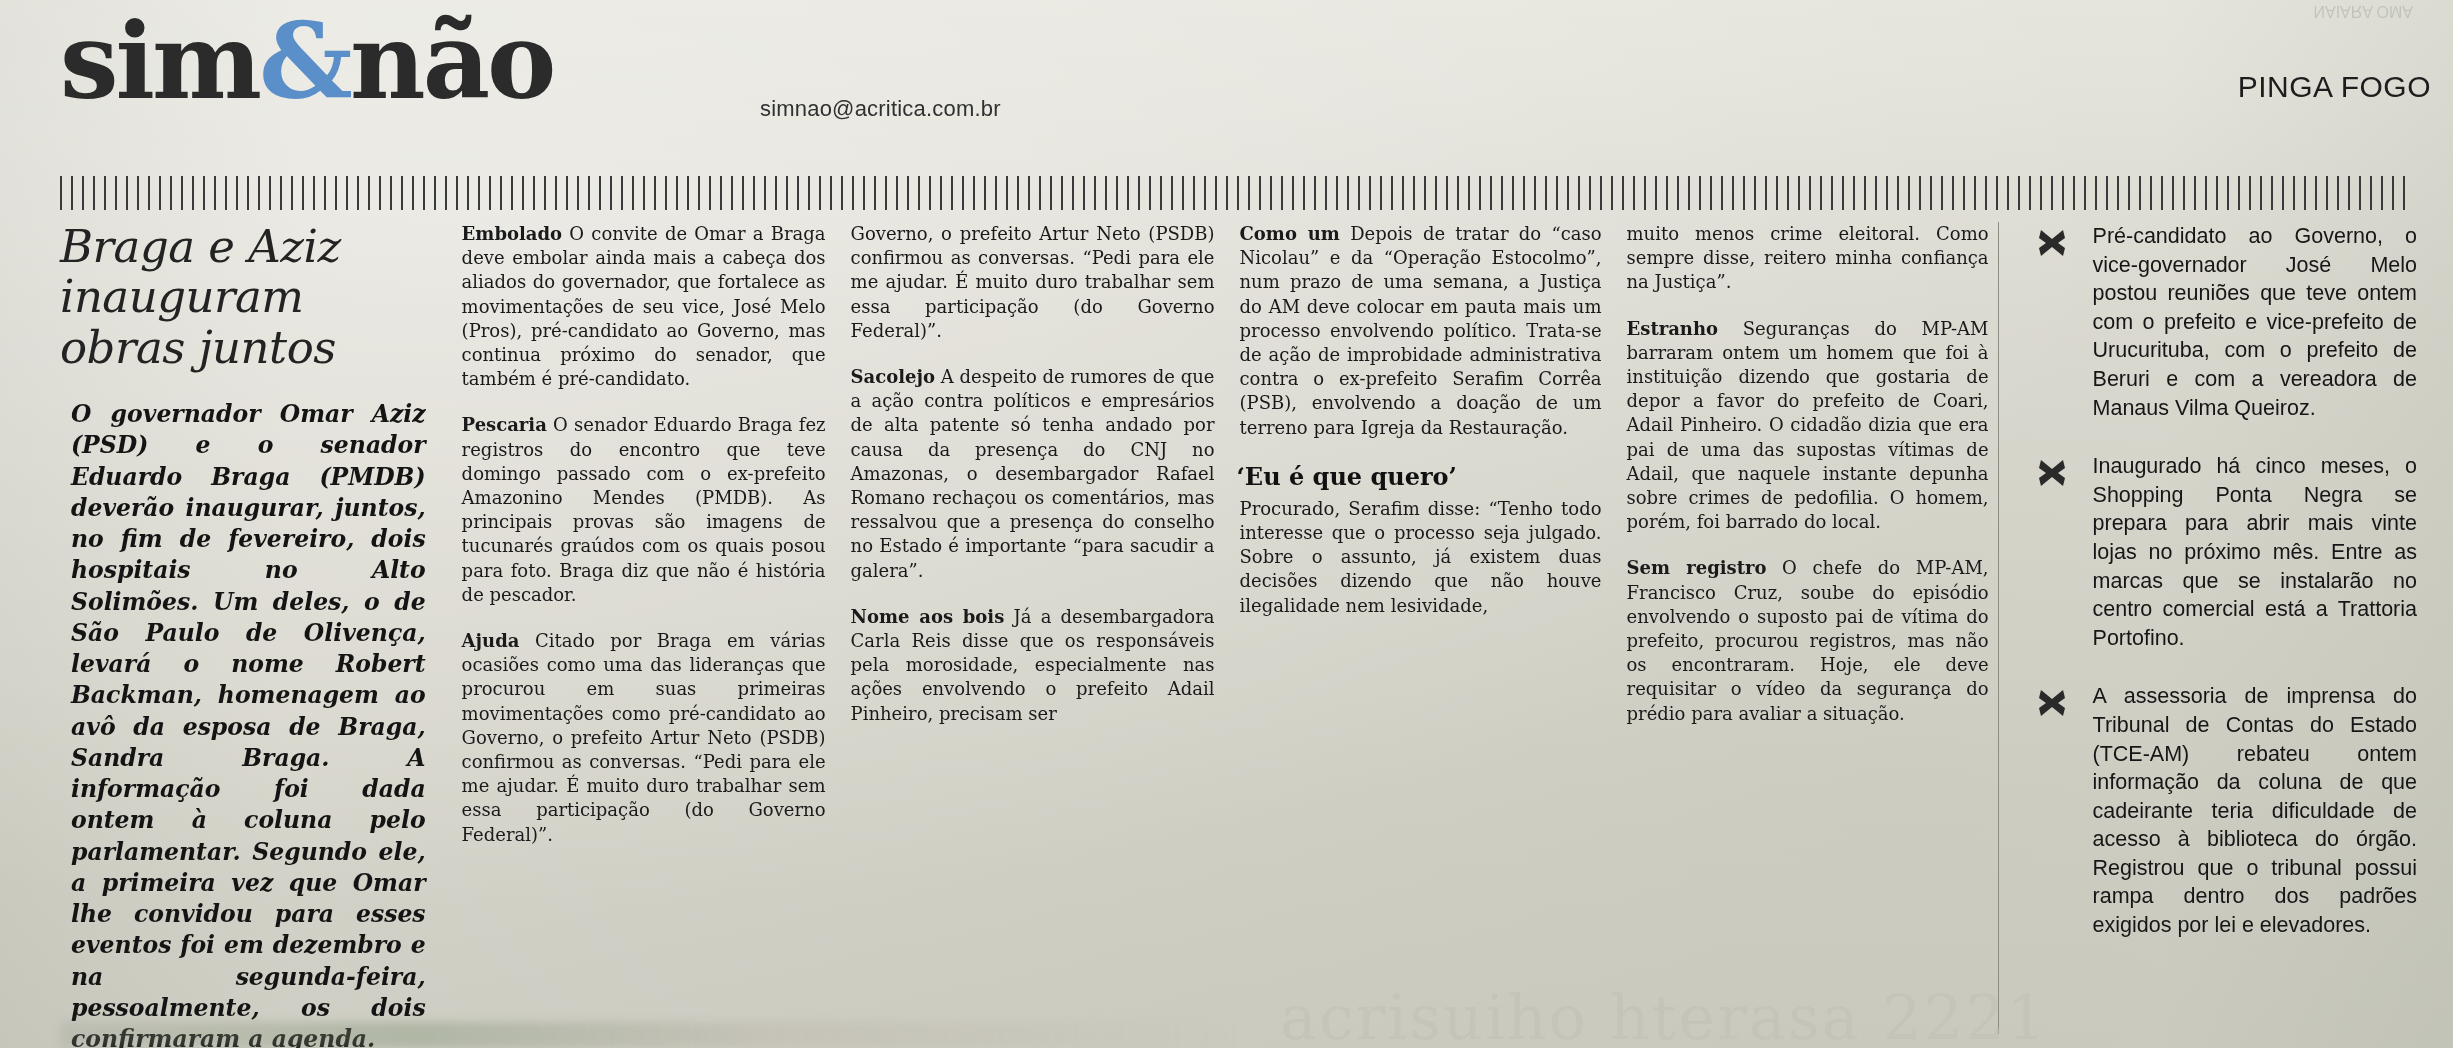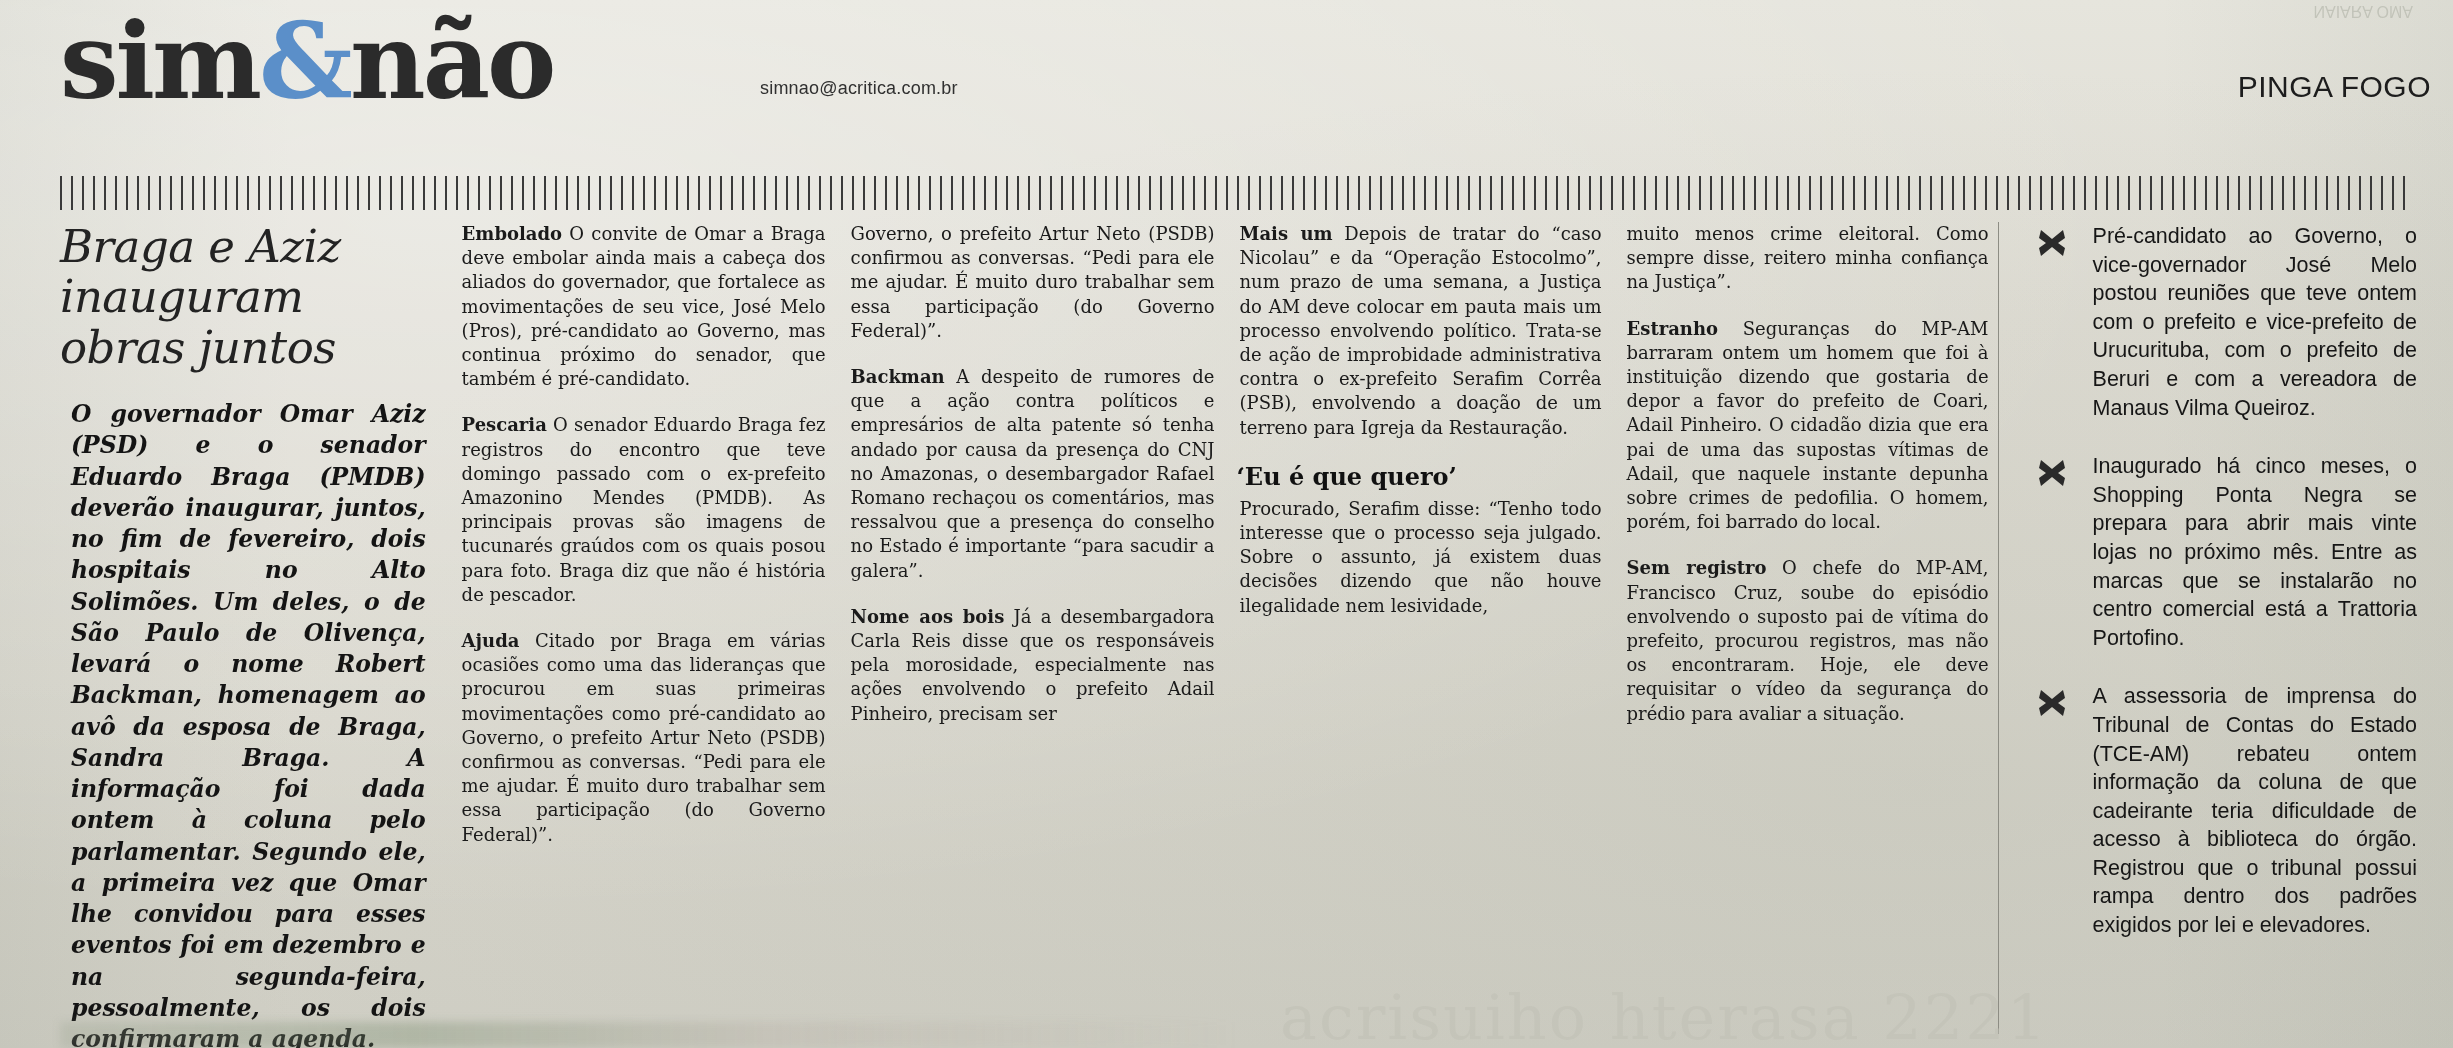--- a/index.html
+++ b/index.html
@@ -33,23 +33,23 @@
     font-family:"DejaVu Serif",serif;
     font-weight:700;
     font-size:104px;
     letter-spacing:-3px;
     color:#2b2b2b;
     line-height:1;
     white-space:nowrap;
   }
   .logo .amp{color:#5b8fc9;}
   .email{
-    position:absolute;left:760px;top:78px;
-    font-family:"Liberation Sans",sans-serif;
-    font-size:18px;color:#303030;letter-spacing:0.2px;
+    position:absolute;left:760px;top:96px;
+    font-family:"Liberation Sans",sans-serif;
+    font-size:22px;color:#303030;letter-spacing:0.2px;
   }
   .pinga{
     position:absolute;right:22px;top:70px;
     font-family:"Liberation Sans",sans-serif;
     font-weight:400;font-size:30px;color:#1d1d1d;letter-spacing:0.5px;
   }
   .ghost-top{
     position:absolute;right:40px;top:0px;
     font-family:"Liberation Sans",sans-serif;
     font-size:16px;color:#b9bbb0;text-align:right;line-height:1.35;
@@ -170,26 +170,26 @@
       </div>
 
       <div class="col c2">
         <p class="body-p"><span class="lead-in">Embolado</span><span> O convite de Omar a Braga deve embolar ainda mais a cabeça dos aliados do governador, que fortalece as movimentações de seu vice, José Melo (Pros), pré-candidato ao Governo, mas continua próximo do senador, que também é pré-candidato.</span></p>
         <p class="body-p"><span class="lead-in">Pescaria</span><span> O senador Eduardo Braga fez registros do encontro que teve domingo passado com o ex-prefeito Amazonino Mendes (PMDB). As principais provas são imagens de tucunarés graúdos com os quais posou para foto. Braga diz que não é história de pescador.</span></p>
         <p class="body-p"><span class="lead-in">Ajuda</span><span> Citado por Braga em várias ocasiões como uma das lideranças que procurou em suas primeiras movimentações como pré-candidato ao Governo, o prefeito Artur Neto (PSDB) confirmou as conversas. “Pedi para ele me ajudar. É muito duro trabalhar sem essa participação (do Governo Federal)”.</span></p>
       </div>
 
       <div class="col c3">
         <p class="body-p"><span>Governo, o prefeito Artur Neto (PSDB) confirmou as conversas. “Pedi para ele me ajudar. É muito duro trabalhar sem essa participação (do Governo Federal)”.</span></p>
-        <p class="body-p"><span class="lead-in">Backman</span><span> A despeito de rumores de que a ação contra políticos e empresários de alta patente só tenha andado por causa da presença do CNJ no Amazonas, o desembargador Rafael Romano rechaçou os comentários, mas ressalvou que a presença do conselho no Estado é importante “para sacudir a galera”.</span></p>
+        <p class="body-p"><span class="lead-in">Sacolejo</span><span> A despeito de rumores de que a ação contra políticos e empresários de alta patente só tenha andado por causa da presença do CNJ no Amazonas, o desembargador Rafael Romano rechaçou os comentários, mas ressalvou que a presença do conselho no Estado é importante “para sacudir a galera”.</span></p>
         <p class="body-p"><span class="lead-in">Nome aos bois</span><span>&nbsp;Já a desembargadora Carla Reis disse que os responsáveis pela morosidade, especialmente nas ações envolvendo o prefeito Adail Pinheiro, precisam ser</span></p>
       </div>
 
       <div class="col c4">
-        <p class="body-p"><span class="lead-in">Mais um</span><span> Depois de tratar do “caso Nicolau” e da “Operação Estocolmo”, num prazo de uma semana, a Justiça do AM deve colocar em pauta mais um processo envolvendo político. Trata-se de ação de improbidade administrativa contra o ex-prefeito Serafim Corrêa (PSB), envolvendo a doação de um terreno para Igreja da Restauração.</span></p>
+        <p class="body-p"><span class="lead-in">Como um</span><span> Depois de tratar do “caso Nicolau” e da “Operação Estocolmo”, num prazo de uma semana, a Justiça do AM deve colocar em pauta mais um processo envolvendo político. Trata-se de ação de improbidade administrativa contra o ex-prefeito Serafim Corrêa (PSB), envolvendo a doação de um terreno para Igreja da Restauração.</span></p>
         <h3 class="subhead">‘Eu é que quero’</h3>
         <p class="body-p"><span>Procurado, Serafim disse: “Tenho todo interesse que o processo seja julgado. Sobre o assunto, já existem duas decisões dizendo que não houve ilegalidade nem lesividade,</span></p>
       </div>
 
       <div class="col c5">
         <p class="body-p"><span>muito menos crime eleitoral. Como sempre disse, reitero minha confiança na Justiça”.</span></p>
         <p class="body-p"><span class="lead-in">Estranho</span><span> Seguranças do MP-AM barraram ontem um homem que foi à instituição dizendo que gostaria de depor a favor do prefeito de Coari, Adail Pinheiro. O cidadão dizia que era pai de uma das supostas vítimas de Adail, que naquele instante depunha sobre crimes de pedofilia. O homem, porém, foi barrado do local.</span></p>
         <p class="body-p"><span class="lead-in">Sem registro</span><span> O chefe do MP-AM, Francisco Cruz, soube do episódio envolvendo o suposto pai de vítima do prefeito, procurou registros, mas não os encontraram. Hoje, ele deve requisitar o vídeo da segurança do prédio para avaliar a situação.</span></p>
       </div>
 

